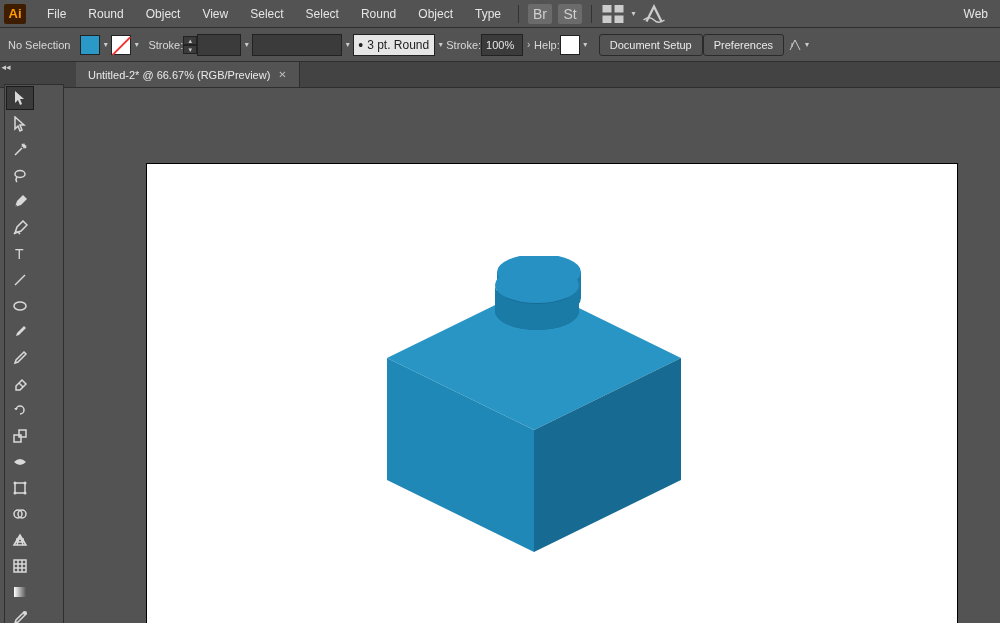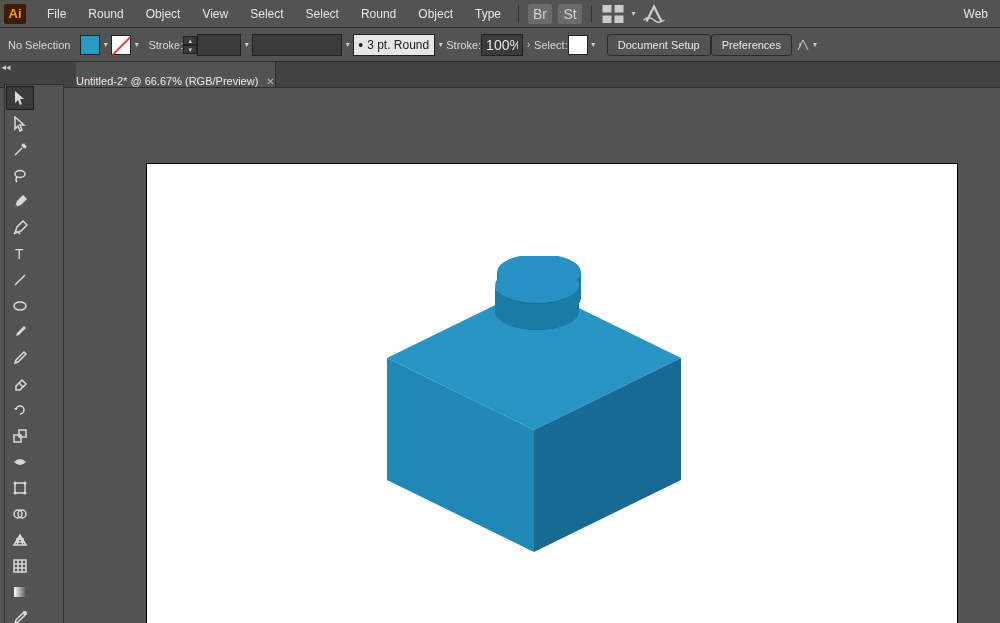--- a/index.html
+++ b/index.html
@@ -16,28 +16,28 @@
   
   .controlbar { height: 34px; background:#535353; border-bottom:1px solid #2e2e2e; display:flex; align-items:center; padding:0 8px; }
   .ctrl-label { color:#d9d9d9; font-size:11px; white-space:nowrap; }
   .swatch { width:20px; height:20px; border:1px solid #222; }
   .swatch.fill { background:#2b99c8; }
   .swatch.stroke-none { background:#fff; position:relative; }
   .swatch.stroke-none::after{ content:""; position:absolute; left:-3px; top:50%; width:25px; border-top:2px solid #e33; transform:rotate(-45deg);}
   .dd-caret { width:11px; display:flex;align-items:center;justify-content:center;color:#ccc;font-size:8px;}
   .field { height:22px; background:#3b3b3b; border:1px solid #222; display:flex; align-items:center; padding:0 4px; gap:4px;}
   .field.light { background:#e6e6e6; color:#222; }
-  .field input { background:transparent;border:none;color:inherit;font-size:14px;width:100%;outline:none;}
+  .field input { background:transparent;border:none;color:inherit;font-size:11px;width:100%;outline:none;}
   .stepper { width:14px; display:flex; flex-direction:column; }
   .stepper span{ height:9px; font-size:7px; line-height:7px; text-align:center; border:1px solid #222; background:#3b3b3b; color:#ccc;}
   .btn { height:22px; padding:0 10px; background:#535353; border:1px solid #2a2a2a; font-size:11px; color:#eaeaea; display:flex;align-items:center;border-radius:3px;}
 
   
   .tabbar { height:26px; background:#434343; display:flex; align-items:stretch; padding-left:76px; border-bottom:1px solid #2e2e2e;}
-  .doc-tab { background:#535353; padding:0 0; display:flex;align-items:flex-end; gap:8px; font-size:11px; color:#eaeaea; border-right:1px solid #2e2e2e;}
+  .doc-tab { background:#535353; padding:0 12px; display:flex;align-items:center; gap:8px; font-size:11px; color:#eaeaea; border-right:1px solid #2e2e2e;}
   .tab-close{ font-size:10px; color:#bbb; cursor:default;}
 
   
   .gutter { position:absolute; left:0; top:62px; width:12px; height:14px; font-size:9px; color:#ccc; text-align:center;}
 
   
   .toolbox { position:absolute; left:4px; top:84px; width:60px; background:#535353; border:1px solid #2e2e2e; display:flex; flex-wrap:wrap; padding-bottom:4px;}
   .tool { width:28px; height:24px; margin:1px; display:flex;align-items:center;justify-content:center; color:#d9d9d9; position:relative; }
   .tool.sel { background:#3b3b3b; border:1px solid #1b1b1b; }
   .tool svg { width:16px; height:16px; display:block; }
@@ -108,21 +108,21 @@
   <div class="field light" style="width:82px">
     <span style="font-size:14px;line-height:10px;">•</span>
     <span>3 pt. Round</span>
   </div>
   <div class="dd-caret">▾</div>
   <span class="ctrl-label">Stroke:</span>
   <div class="field" style="width:42px">
       <input value="100%" style="">
     </div>
   <div class="dd-caret" style="font-size:10px">›</div>
-  <span class="ctrl-label">Select:</span>
+  <span class="ctrl-label">Help:</span>
   <div class="swatch" style="background:#fff"></div>
   <div class="dd-caret">▾</div>
   <div style="width:8px"></div>
   <div class="btn">Document Setup</div>
   <div class="btn">Preferences</div>
   <div style="width:4px"></div>
   <div style="display:flex;align-items:center;gap:3px;color:#ccc">
     <svg width="14" height="14" viewBox="0 0 14 14">
         <path d="M2 12 L7 2 L12 12" stroke="#ccc" fill="none"></path>
         <path d="M4 9 L4 5" stroke="#ccc"></path>

